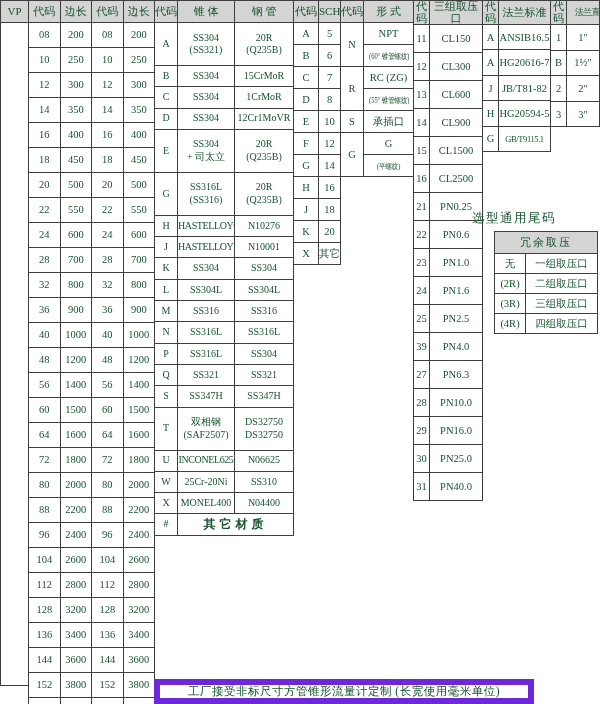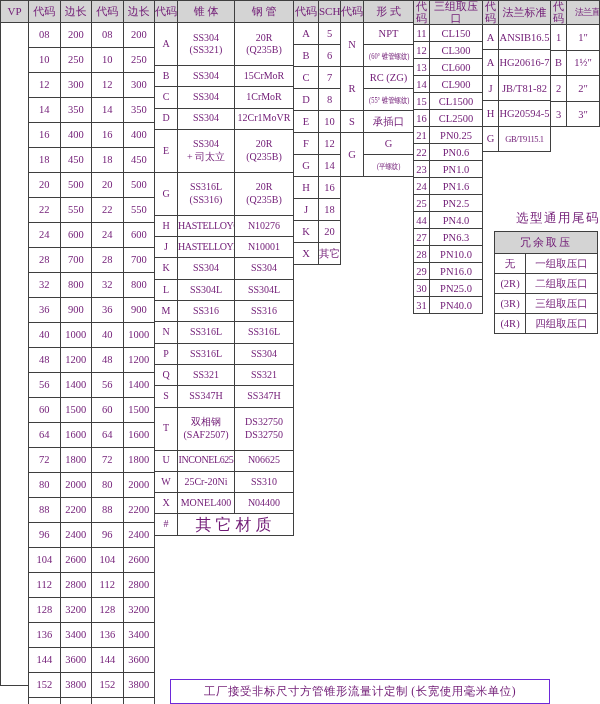--- a/index.html
+++ b/index.html
@@ -1,45 +1,45 @@
 <!DOCTYPE html>
 <html><head>
 <meta charset="utf-8">
 <style>
   html,body{margin:0;padding:0;background:#fff;}
   .sheet{position:relative;width:600px;height:704px;background:#ffffff;
-         font-family:"Liberation Serif","DejaVu Serif",serif;color:#701a75;overflow:hidden;}
+         font-family:"Liberation Serif","DejaVu Serif",serif;color:#14532d;overflow:hidden;}
   .box{position:absolute;box-sizing:border-box;}
   .ghead{position:absolute;box-sizing:border-box;height:21px;background:#d4d4d4;
          border:1px solid #3f3f3f;display:flex;align-items:center;justify-content:center;
          font-size:12px;letter-spacing:2px;white-space:nowrap;}
   table{border-collapse:collapse;table-layout:fixed;width:100%;}
   th,td{border:1px solid #3f3f3f;text-align:center;vertical-align:middle;padding:0;
         font-weight:normal;overflow:hidden;}
   th{background:#d4d4d4;height:21px;font-size:11px;line-height:1.05;}
   td{font-size:10.5px;background:#fff;line-height:1.25;}
   .squish{display:inline-block;transform:scaleX(.58);white-space:nowrap;font-size:12px;letter-spacing:0;}
   .thsquish{font-size:9px;letter-spacing:-0.8px;white-space:nowrap;padding-left:8px;}
   .sm{font-size:8px;}
   .sq{display:inline-block;transform:scaleX(.8);white-space:nowrap;}
   .cond{font-size:8.5px;letter-spacing:-0.4px;white-space:nowrap;}
   #t-pipe tbody tr{height:25px;}
   #t-mat tbody tr{height:21.3px;} #t-mat tbody tr.tall{height:43px;}
   #t-mat td{font-size:10px;}
   #t-sch tbody tr{height:22px;}
   #t-form tbody tr{height:22px;}
-  #t-press tbody tr{height:17px;}
+  #t-press tbody tr{height:28px;}
   #t-fstd tbody tr{height:25.4px;}
   #t-fdia tbody tr{height:25.6px;}
   #t-suffix thead tr{height:19px;} #t-suffix tbody tr{height:20px;}
   #b-model td.empty{height:662px;background:#fff;}
   .suffix-title{position:absolute;font-size:12.5px;letter-spacing:1.5px;white-space:nowrap;}
-  .footer-note{position:absolute;box-sizing:border-box;border:1px solid #6d28d9;
+  .footer-note{position:absolute;box-sizing:border-box;border:6px solid #6d28d9;
                display:flex;align-items:center;justify-content:center;font-size:11.5px;
-               letter-spacing:.5px;white-space:nowrap;margin-left:16px;}
+               letter-spacing:.5px;white-space:nowrap;}
 </style>
 </head>
 <body>
 
 <div class="sheet">
 
   <div class="ghead" style="left:0;width:29px;top:0;">型号</div>
   <div class="ghead" style="left:28px;width:127px;top:0;">管 道</div>
   <div class="ghead" style="left:154px;width:140px;top:0;">各部件材质</div>
   <div class="ghead" style="left:293px;width:48px;top:0;letter-spacing:0;">
@@ -357,21 +357,21 @@
             <td>25Cr-20Ni</td>
             <td>SS310</td>
           </tr>
           <tr>
             <td>X</td>
             <td>MONEL400</td>
             <td>N04400</td>
           </tr>
           <tr>
             <td>#</td>
-            <td colspan="2" style="letter-spacing: 4px; font-size: 16px;">其它材质</td>
+            <td colspan="2" style="letter-spacing: 4px; font-size: 12px; font-weight: bold;">其它材质</td>
           </tr>
         </tbody>
       </table>
   </div>
 
   <div class="box" style="left:293px;top:20;width:48px;">
     <table id="t-sch">
       <colgroup>
           <col style="width:25px">
           <col>
@@ -524,21 +524,21 @@
           </tr>
           <tr>
             <td>24</td>
             <td>PN1.6</td>
           </tr>
           <tr>
             <td>25</td>
             <td>PN2.5</td>
           </tr>
           <tr>
-            <td>44</td>
+            <td>39</td>
             <td>PN4.0</td>
           </tr>
           <tr>
             <td>27</td>
             <td>PN6.3</td>
           </tr>
           <tr>
             <td>28</td>
             <td>PN10.0</td>
           </tr>
@@ -621,21 +621,21 @@
             <td>2″</td>
           </tr>
           <tr>
             <td>3</td>
             <td>3″</td>
           </tr>
         </tbody>
       </table>
   </div>
 
-  <div class="suffix-title" style="left:516px;top:210px;">选型通用尾码</div>
+  <div class="suffix-title" style="left:472px;top:210px;">选型通用尾码</div>
   <div class="box" style="left:494px;top:231px;width:104px;">
     <table id="t-suffix">
       <colgroup>
           <col style="width:31px">
           <col>
         </colgroup>
     <thead>
           <tr>
             <th colspan="2" style="letter-spacing: 2px;">冗余取压</th>
           </tr>

